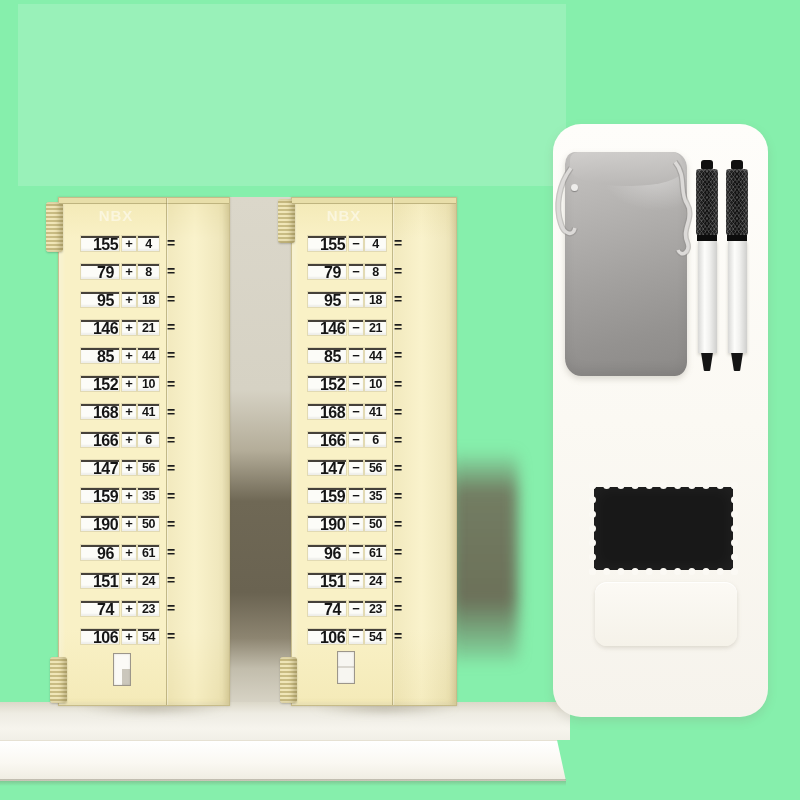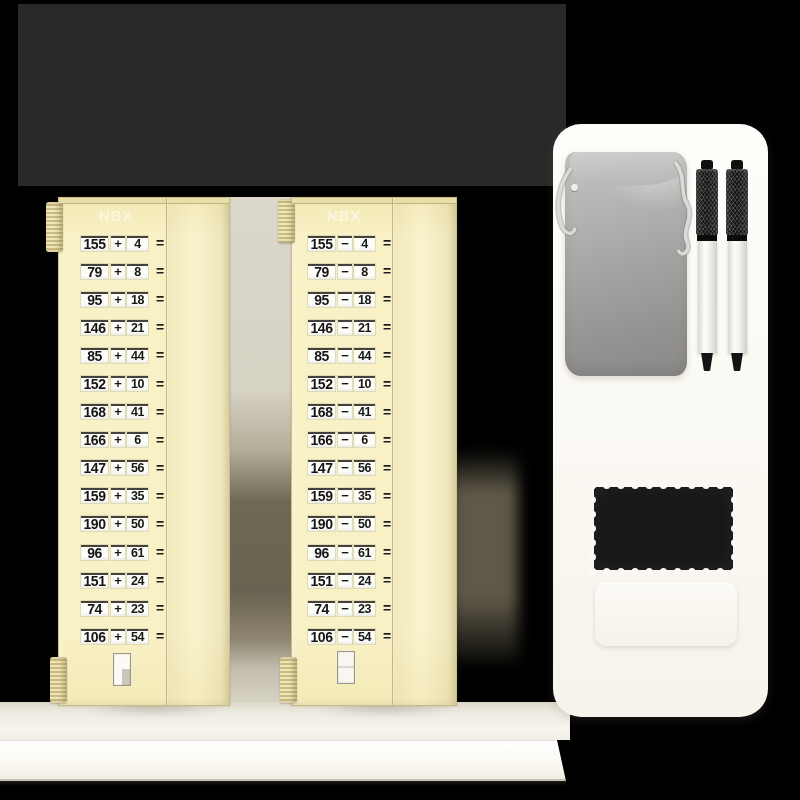--- a/index.html
+++ b/index.html
@@ -1,16 +1,16 @@
 <!DOCTYPE html>
 <html><head>
 <meta charset="utf-8">
 <style>
   html,body{margin:0;padding:0;}
-  .scene{position:relative;width:800px;height:800px;background:#000000;overflow:hidden;
+  .scene{position:relative;width:800px;height:800px;background:#86efac;overflow:hidden;
          font-family:"Liberation Sans",sans-serif;}
   .light-patch{position:absolute;left:18px;top:4px;width:548px;height:182px;
          background:rgba(255,255,255,0.16);}
   
   .gap-shadow{position:absolute;left:226px;top:197px;width:68px;height:507px;
     background:linear-gradient(180deg,#dbd7ca 0%,#d6d2c4 38%,#b4ad99 50%,#6f6855 60%,
       #6a6351 78%,#8d8571 87%,#c2bdac 93%,#d8d4c6 100%);}
   .right-shadow{position:absolute;left:450px;top:450px;width:68px;height:212px;
     background:linear-gradient(180deg,rgba(111,104,85,0) 0%,rgba(111,104,85,0.85) 20%,
       rgba(105,98,80,0.9) 70%,rgba(111,104,85,0.12) 100%);filter:blur(7px);}
@@ -44,21 +44,21 @@
   .board-left .right-col{left:108px;} .board-right .right-col{left:101px;}
   .logo{position:absolute;top:9px;color:rgba(255,255,255,0.5);font-weight:bold;
     font-size:15px;letter-spacing:1px;text-align:center;}
   .board-left .logo{left:7px;width:100px;} .board-right .logo{left:2px;width:100px;}
   .rows{position:absolute;top:31px;display:flex;flex-direction:column;}
   .board-left .rows{left:22px;} .board-right .rows{left:16px;}
   .row{height:28.1px;display:flex;align-items:center;}
   .tile{background:#fcfcf8;border-top:2px solid #45413a;
     box-shadow:0 0 0 1px rgba(190,182,150,0.38),inset 0 -2px 2px rgba(0,0,0,0.06);
     color:#151515;font-weight:bold;text-align:center;}
-  .t1{width:27px;height:13px;font-size:14px;line-height:13px;letter-spacing:-0.5px;}
+  .t1{width:27px;height:13px;font-size:16px;line-height:13px;letter-spacing:-0.5px;padding-left:11px;}
   .op{width:14px;height:13px;font-size:13px;line-height:12px;margin-left:3px;}
   .t2{width:21px;height:13px;font-size:12.5px;line-height:13px;margin-left:2px;letter-spacing:-0.5px;}
   .eq{width:14px;margin-left:5px;font-size:14px;font-weight:bold;color:#1c1c1c;text-align:center;}
   .knob{position:absolute;width:17px;border-radius:3px;
     background:repeating-linear-gradient(180deg,#f0e6b8 0px,#f0e6b8 2px,#c9bc83 2px,#c9bc83 4px);
     box-shadow:inset -4px 0 5px rgba(110,95,45,0.35),0 1px 2px rgba(0,0,0,0.2);}
   .board-left .knob-top{left:-13px;top:4px;height:50px;}
   .board-left .knob-bottom{left:-9px;top:459px;height:46px;}
   .board-right .knob-top{left:-14px;top:1px;height:44px;}
   .board-right .knob-bottom{left:-12px;top:459px;height:46px;}

